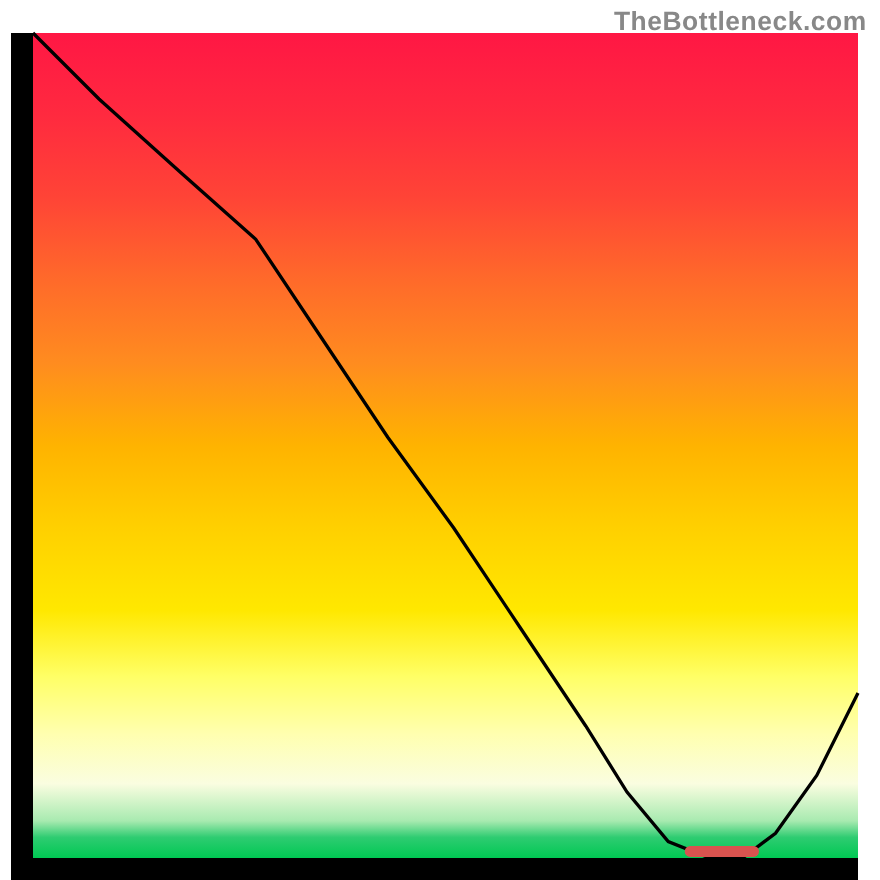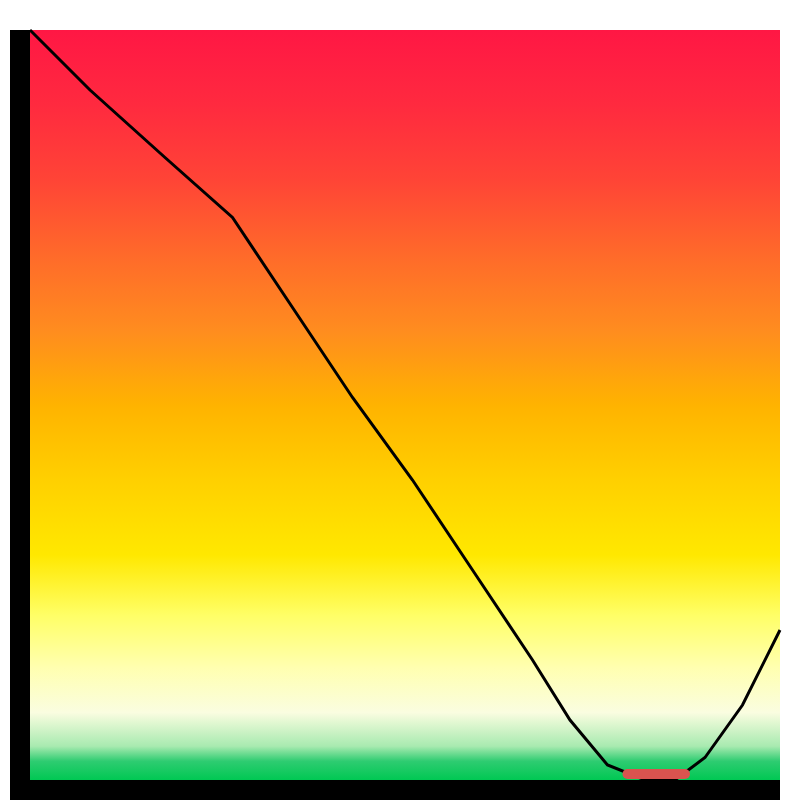--- a/index.html
+++ b/index.html
@@ -29,20 +29,21 @@
     position: absolute;
     top: 0;
     left: 0;
   }
 </style>
 </head>
 <body>
 
 <div class="chart-container">
 
+  <div class="watermark">TheBottleneck.com</div>
 
   <svg class="plot" width="800" height="800" viewBox="0 0 800 800">
     <defs>
       <linearGradient id="bg-grad" x1="0" y1="0" x2="0" y2="1">
 
       <stop offset="0.00%" stop-color="#ff1744"></stop>
           <stop offset="10.00%" stop-color="#ff2a3f"></stop>
           <stop offset="20.00%" stop-color="#ff4436"></stop>
           <stop offset="30.00%" stop-color="#ff6a2a"></stop>
           <stop offset="40.00%" stop-color="#ff8c1f"></stop>

